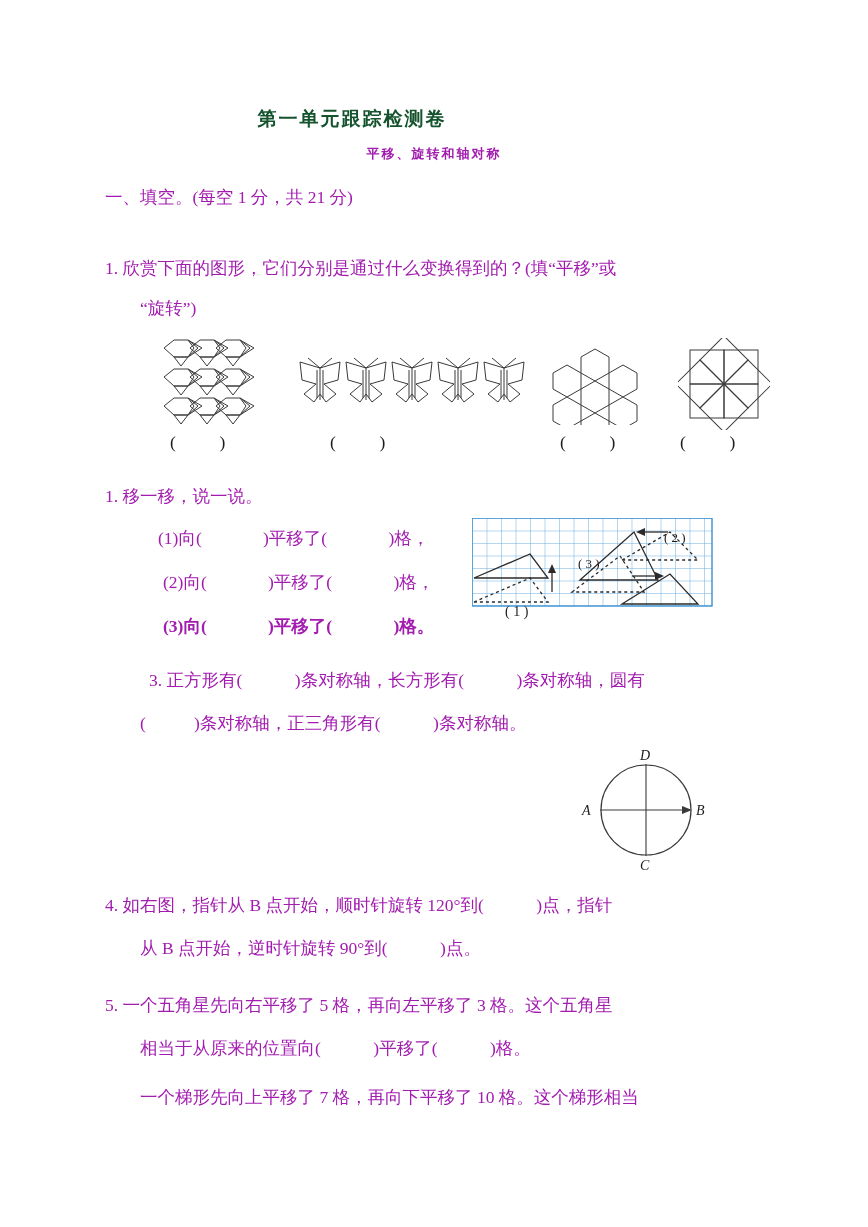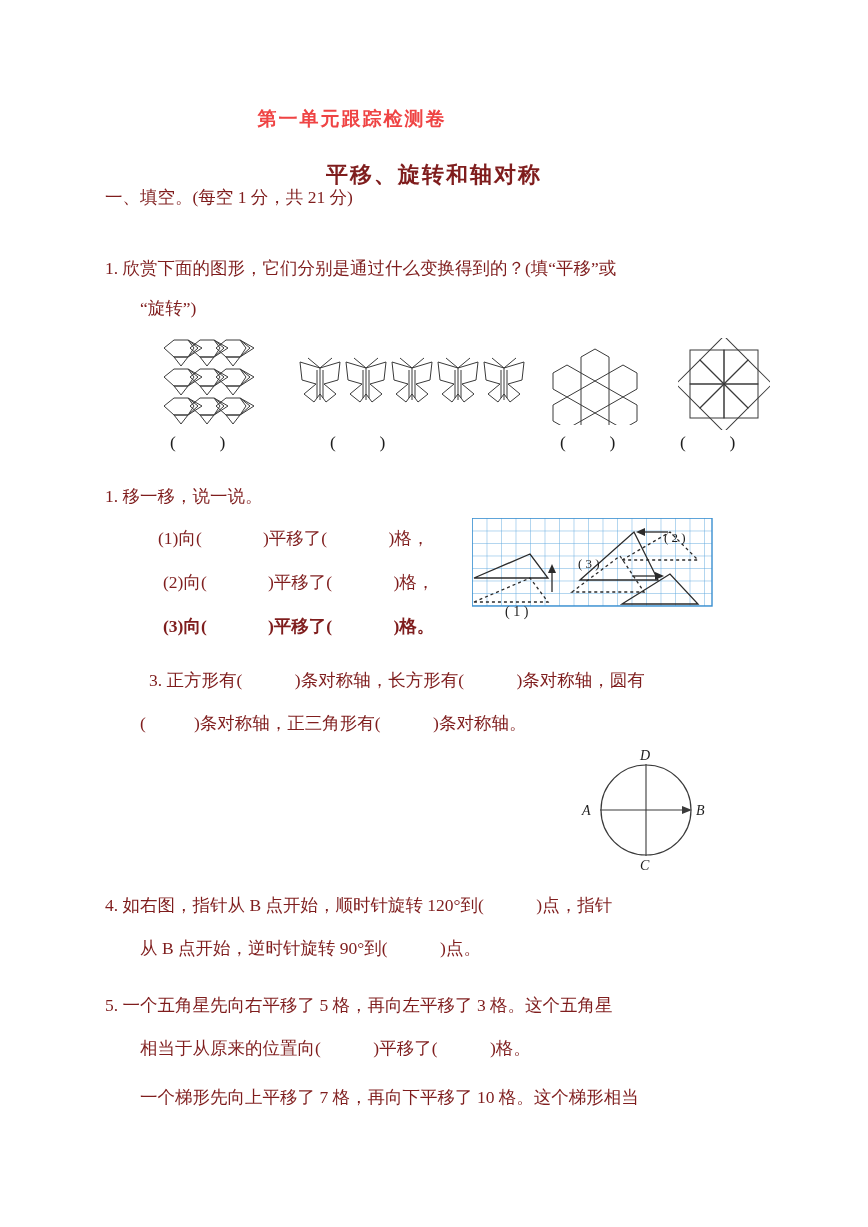--- a/index.html
+++ b/index.html
@@ -21,41 +21,41 @@
   .title-main {
     position: absolute;
     top: 106px;
     left: 0;
     width: 704px;
     text-align: center;
     font-family: "DejaVu Sans", "Liberation Sans", sans-serif;
     font-weight: bold;
     font-size: 19px;
     letter-spacing: 2px;
-    color: #ef4444;
+    color: #14532d;
   }
   .title-sub {
     position: absolute;
-    top: 160px;
+    top: 145px;
     left: 0;
     width: 868px;
     text-align: center;
     font-family: "DejaVu Sans", "Liberation Sans", sans-serif;
     font-weight: bold;
-    font-size: 22px;
+    font-size: 13px;
     letter-spacing: 2px;
-    color: #7f1d1d;
+    color: #a21caf;
   }
 
   
   .txt {
     position: absolute;
     font-size: 17.5px;
     line-height: 40px;
-    color: #7f1d1d;
+    color: #a21caf;
     white-space: pre;
   }
 
   
   .fig-row { position: absolute; }
   .bracket-row {
     position: absolute;
     font-size: 17.5px;
     color: #1c1c1c;
     white-space: pre;

